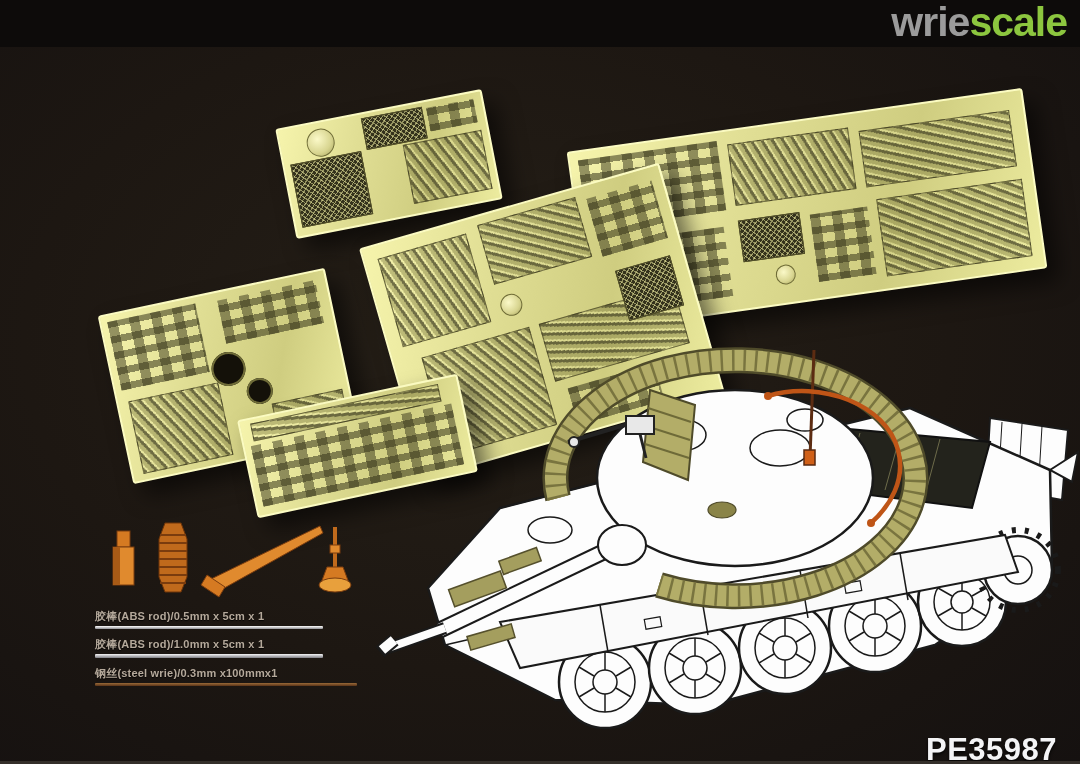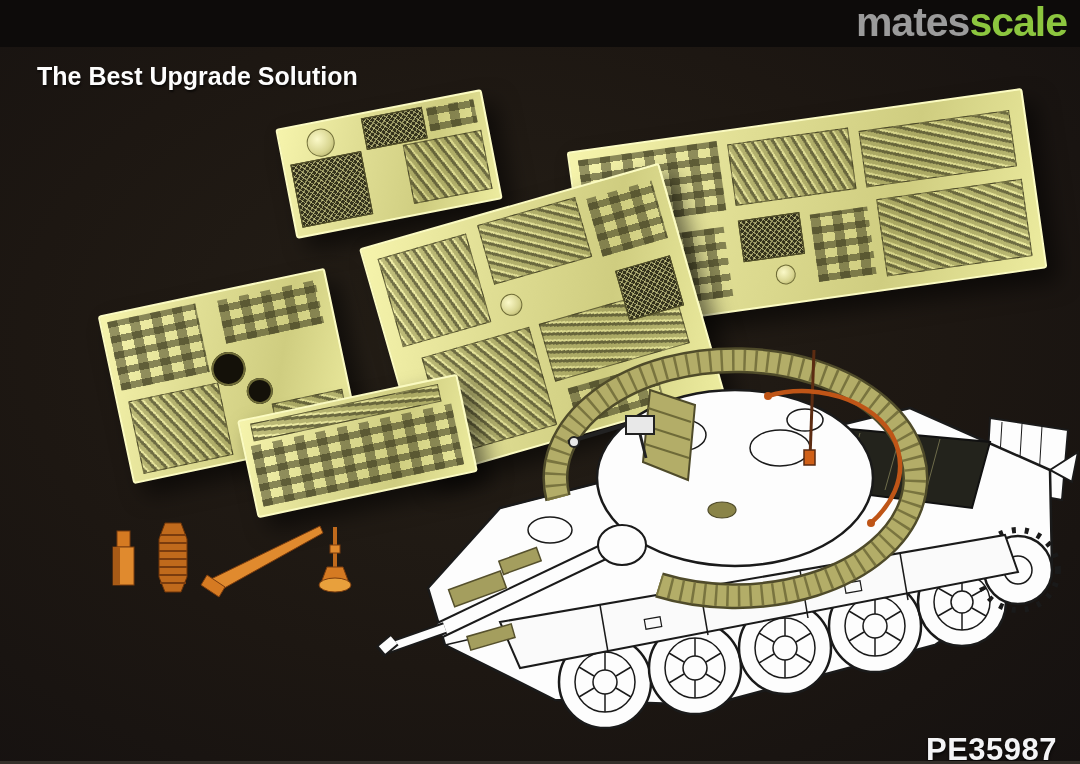--- a/index.html
+++ b/index.html
@@ -87,23 +87,22 @@
   }
   .tank-wrap{position:absolute;left:350px;top:330px;width:730px;height:430px;}
   .parts-wrap{position:absolute;left:95px;top:505px;width:270px;height:100px;}
 </style>
 </head>
 <body>
 
 <div class="stage">
   <div class="top-strip"></div>
 
-  <div class="tagline">The Best Upgrade Solution</div>
   <div class="mates">
-    <span class="s1">mates</span><span class="s2">scale</span>
+    <span class="s1">wrie</span><span class="s2">scale</span>
   </div>
 
   <div class="fret" id="fretA">
     <div class="face"></div>
     <div class="pp mesh" style="left:8px;top:38px;width:70px;height:62px;"></div>
     <div class="pp mesh" style="left:86px;top:6px;width:60px;height:30px;"></div>
     <div class="pp strips" style="left:122px;top:40px;width:78px;height:58px;--ang:62deg;"></div>
     <div class="pp disc" style="left:28px;top:8px;width:26px;height:26px;"></div>
     <div class="pp blocks" style="left:152px;top:8px;width:48px;height:24px;"></div>
   </div>
@@ -326,16 +325,30 @@
       </g>
       <g>
         <line x1="240" y1="22" x2="240" y2="64" stroke="#c06a1c" stroke-width="4"></line>
         <rect x="235" y="40" width="10" height="8" fill="#e08a2e" stroke="#7a3c0e" stroke-width="1"></rect>
         <polygon points="232,62 248,62 254,78 226,78" fill="#d57a22" stroke="#7a3c0e" stroke-width="1"></polygon>
         <ellipse cx="240" cy="80" rx="16" ry="7" fill="#e8a03c" stroke="#7a3c0e" stroke-width="1"></ellipse>
       </g>
     </svg>
   </div>
 
+  <div class="specs">
+    <div class="spec-row">
+      <span class="spec-label">胶棒(ABS rod)/0.5mm x 5cm x 1</span>
+      <div class="rod r05"></div>
+    </div>
+    <div class="spec-row">
+      <span class="spec-label">胶棒(ABS rod)/1.0mm x 5cm x 1</span>
+      <div class="rod r10"></div>
+    </div>
+    <div class="spec-row">
+      <span class="spec-label">钢丝(steel wrie)/0.3mm x100mmx1</span>
+      <div class="rod wire"></div>
+    </div>
+  </div>
 
   <div class="pe-code">PE35987</div>
   <div class="bottom-strip"></div>
 </div>
 
 </body></html>

